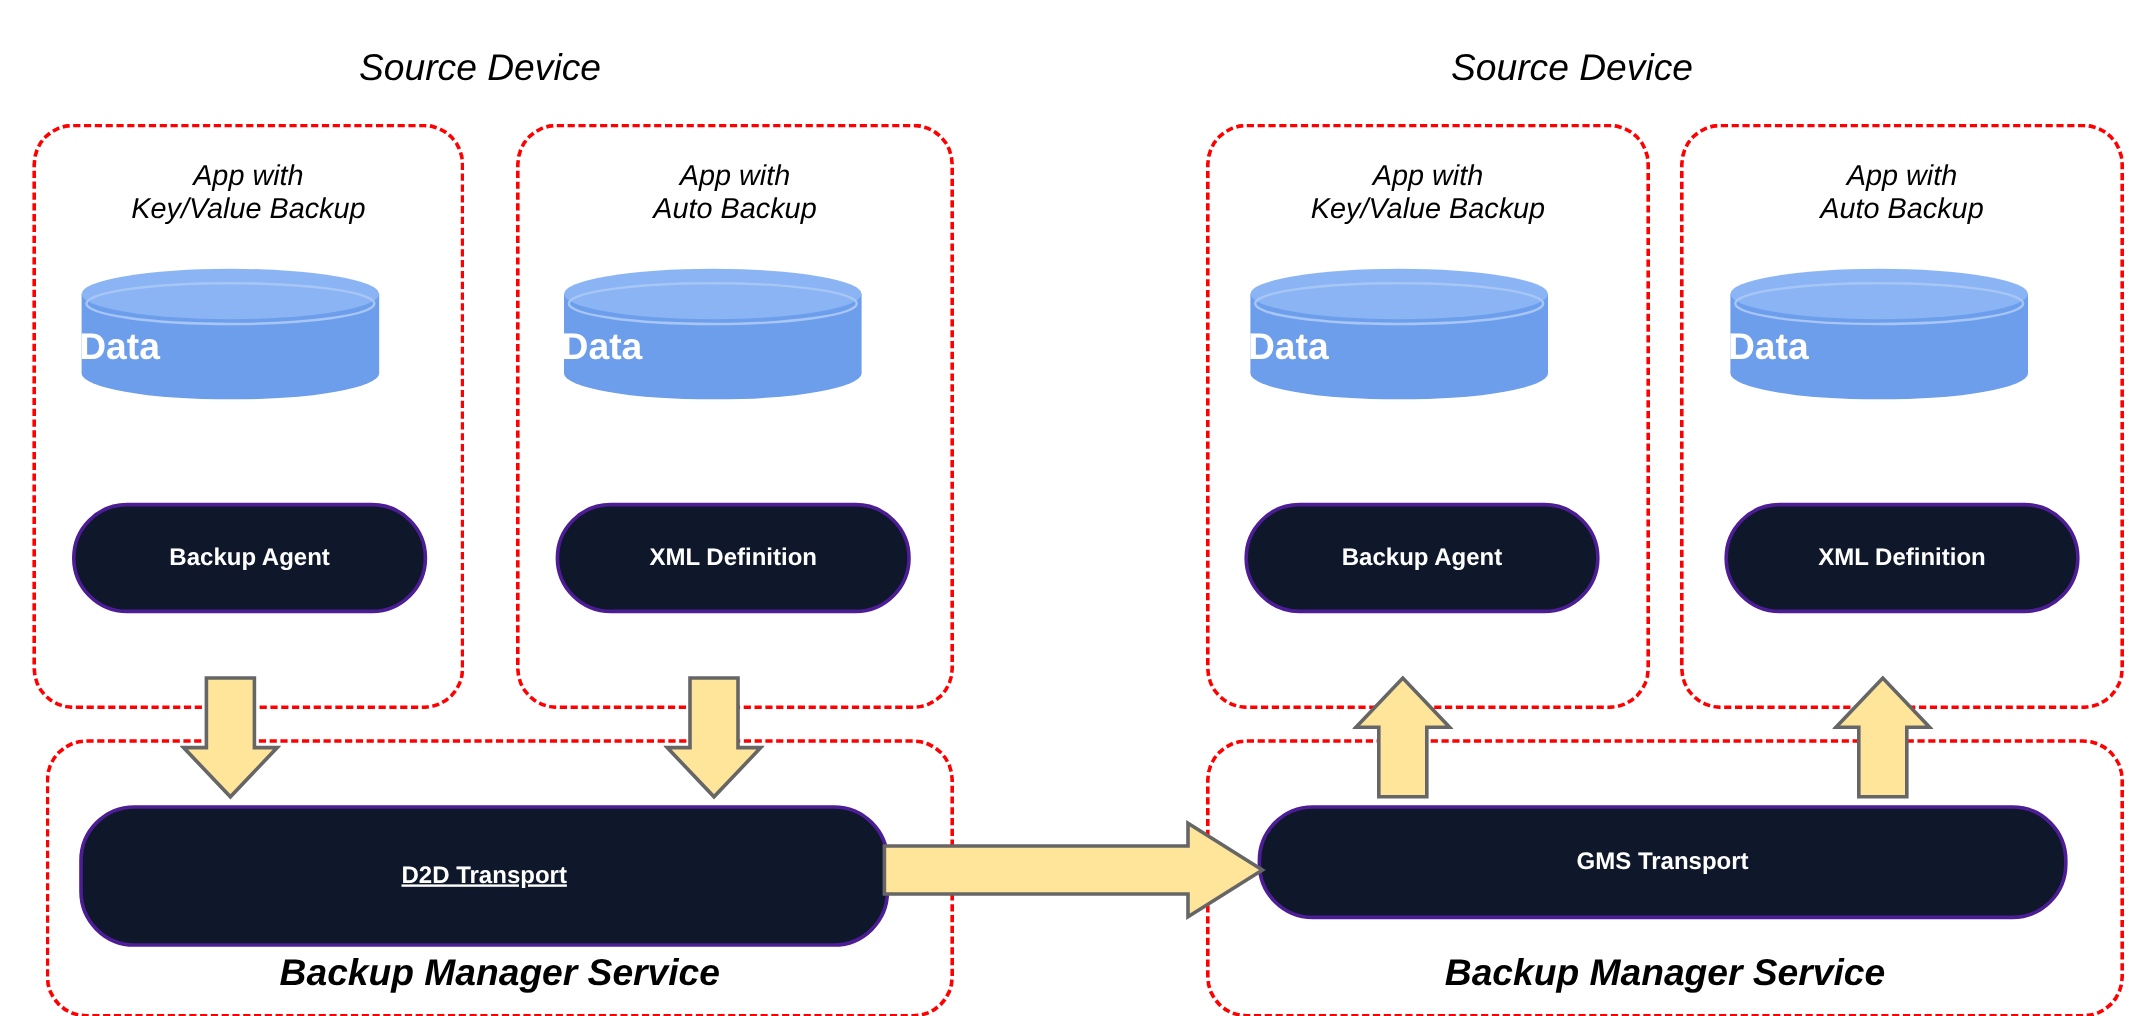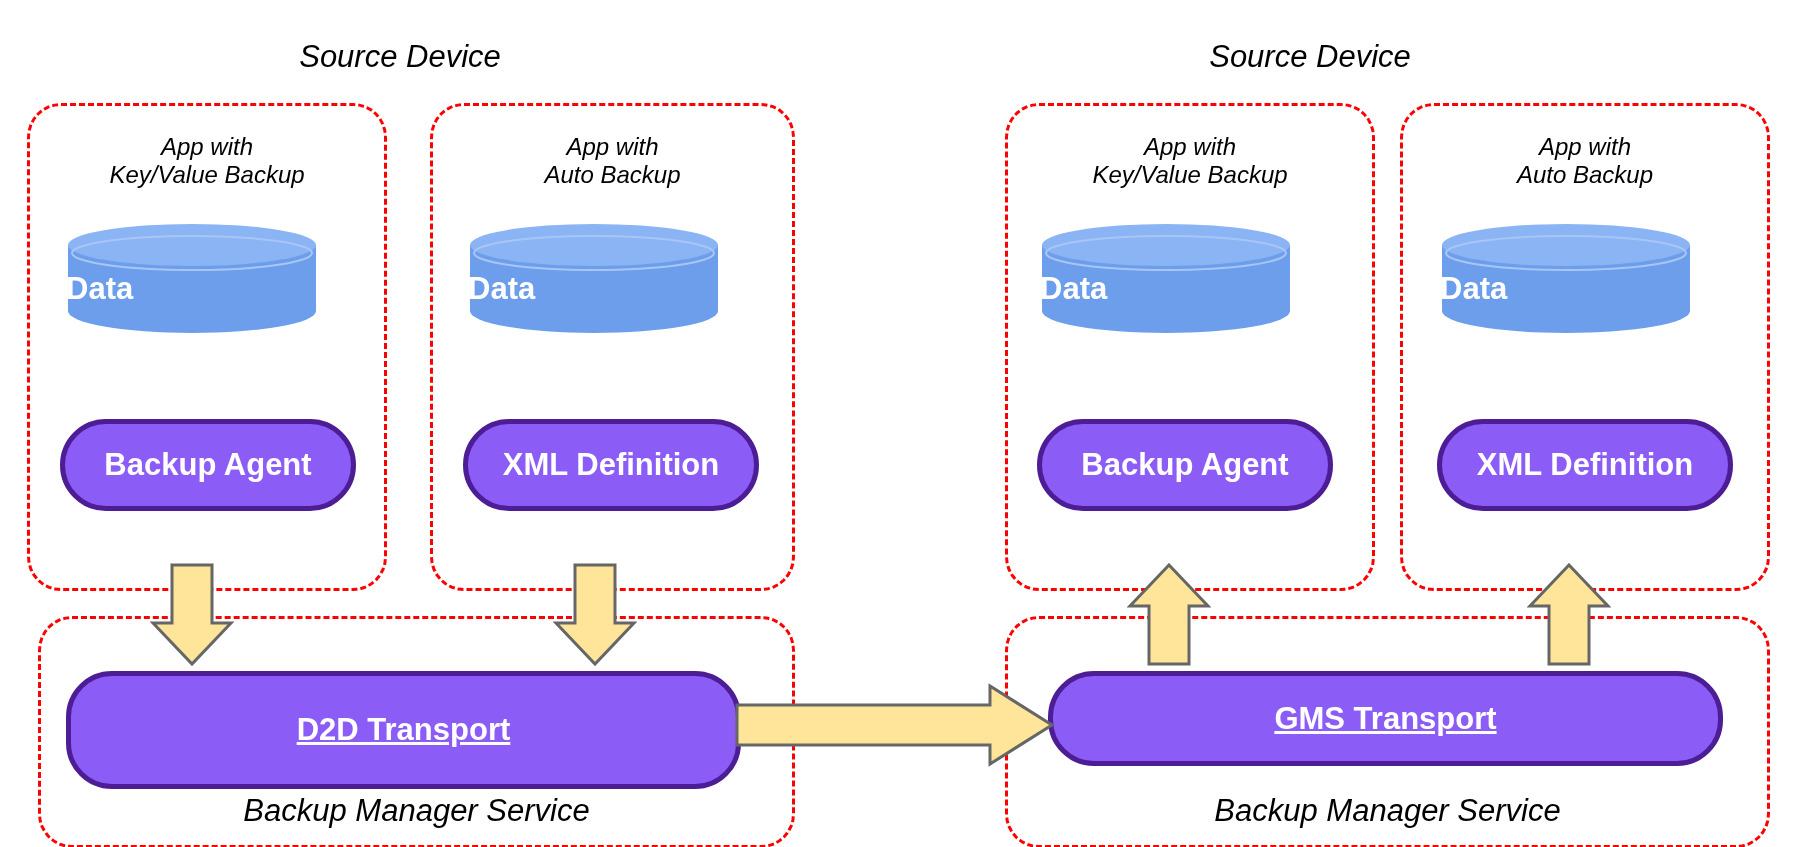--- a/index.html
+++ b/index.html
@@ -63,20 +63,21 @@
   #app-label-tgt-ab { left: 1400px; top: 110px; width: 370px; }
 
   
   .service-label {
     position: absolute;
     font-style: italic;
     font-size: 31px;
     color: #000000;
     text-align: center;
     white-space: nowrap;
+    font-weight: bold;
   }
   #service-label-src { left: 38px;   top: 770px; width: 757px; }
   #service-label-tgt { left: 1005px; top: 770px; width: 765px; }
 
   
   .cylinder {
     position: absolute;
     width: 252px;
     height: 110px;
   }
@@ -92,39 +93,39 @@
     pointer-events: none;
   }
   #cylinder-src-kv { left: 66px;   top: 200px; }
   #cylinder-src-ab { left: 468px;  top: 200px; }
   #cylinder-tgt-kv { left: 1040px; top: 200px; }
   #cylinder-tgt-ab { left: 1440px; top: 200px; }
 
   
   .green-box {
     position: absolute;
-    background: #8b5cf6;
-    border: 5px solid #4c1d95;
+    background: #0f172a;
+    border: 3px solid #4c1d95;
     border-radius: 46px;
     box-sizing: border-box;
     display: flex;
     align-items: center;
     justify-content: center;
     color: #ffffff;
-    font-size: 31px;
+    font-size: 20px;
     font-weight: bold;
     white-space: nowrap;
   }
   #agent-src-kv { left: 60px;   top: 396px; width: 296px; height: 92px; }
   #agent-src-ab { left: 463px;  top: 396px; width: 296px; height: 92px; }
   #agent-tgt-kv { left: 1037px; top: 396px; width: 296px; height: 92px; }
   #agent-tgt-ab { left: 1437px; top: 396px; width: 296px; height: 92px; }
 
   #transport-src { left: 66px;   top: 648px; width: 675px; height: 118px; text-decoration: underline; }
-  #transport-tgt { left: 1048px; top: 648px; width: 675px; height: 95px; text-decoration: underline; }
+  #transport-tgt { left: 1048px; top: 648px; width: 675px; height: 95px; }
 
   
   .arrow {
     position: absolute;
   }
   .arrow svg { display: block; }
   #arrow-down-src-kv { left: 150px;  top: 540px; }
   #arrow-down-src-ab { left: 553px;  top: 540px; }
   #arrow-up-tgt-kv   { left: 1127px; top: 540px; }
   #arrow-up-tgt-ab   { left: 1527px; top: 540px; }

